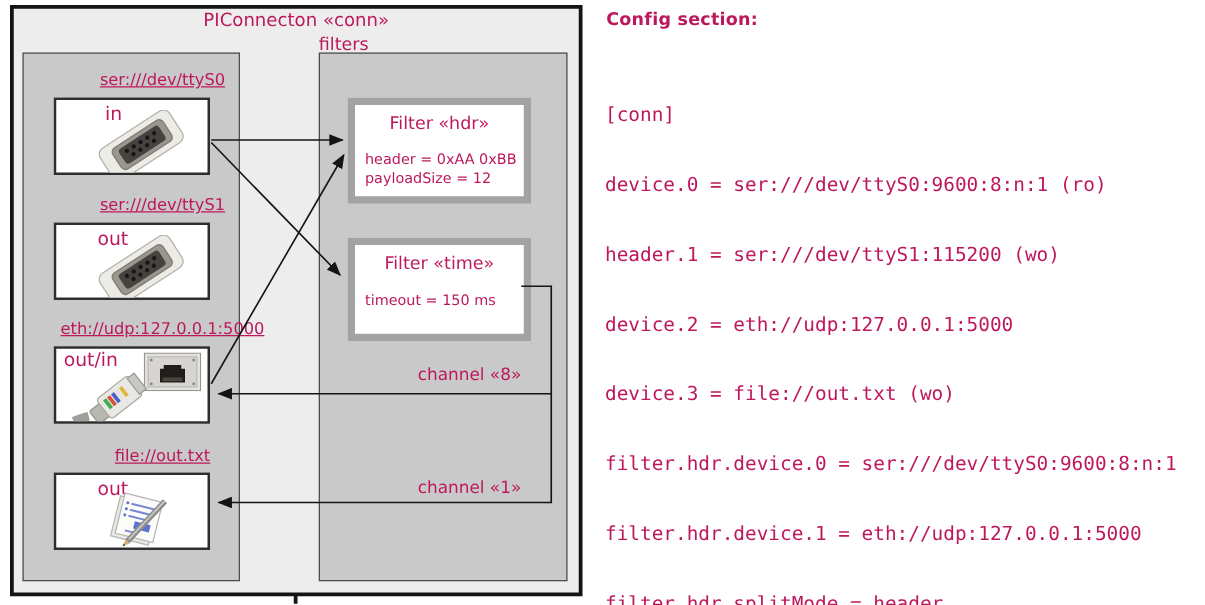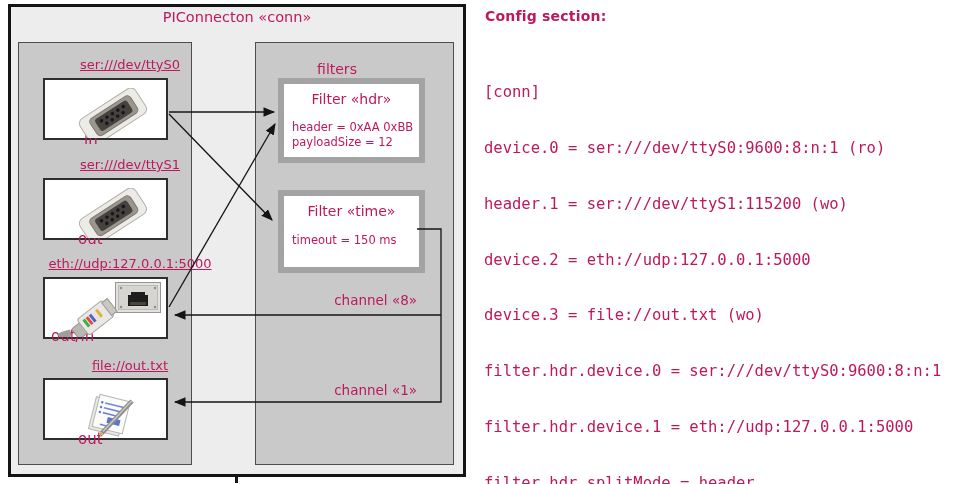--- a/index.html
+++ b/index.html
@@ -8,27 +8,27 @@
 
   
   .frame{position:absolute;left:8px;top:4px;width:452px;height:467px;
          background:#ededed;border:3px solid #141414;}
   .frame-title{position:absolute;left:8px;top:9px;width:458px;text-align:center;
                font-size:14.5px;}
 
   .panel{position:absolute;background:#c9c9c9;border:1px solid #4d4d4d;}
   .devices-panel{left:18px;top:42px;width:172px;height:421px;}
   .filters-panel{left:255px;top:42px;width:197px;height:421px;}
-  .filters-title{position:absolute;left:255px;top:61px;width:164px;text-align:center;
+  .filters-title{position:absolute;left:255px;top:28px;width:164px;
                  font-size:14px;}
 
   .dev-label{position:absolute;left:28px;width:204px;text-align:center;font-size:13px;text-decoration:underline;}
   .dev-box{position:absolute;left:43px;width:121px;height:58px;background:#fff;
            border:2px solid #2e2e2e;}
-  .dir{position:absolute;font-size:15px;line-height:17px;margin-top:48px;}
+  .dir{position:absolute;font-size:15px;line-height:17px;}
 
   .filter-box{position:absolute;left:278px;width:135px;background:#fff;border:6px solid #a3a3a3;}
   .filter-title{position:absolute;left:0;top:7px;width:100%;text-align:center;font-size:14px;}
   .filter-prop{position:absolute;left:8px;font-size:11.5px;line-height:15px;white-space:pre;}
 
   .chan-label{position:absolute;left:297px;width:120px;text-align:right;font-size:13.5px;}
 
   .bottom-tick{position:absolute;left:235px;top:475px;width:3px;height:8px;background:#141414;}
 
   

